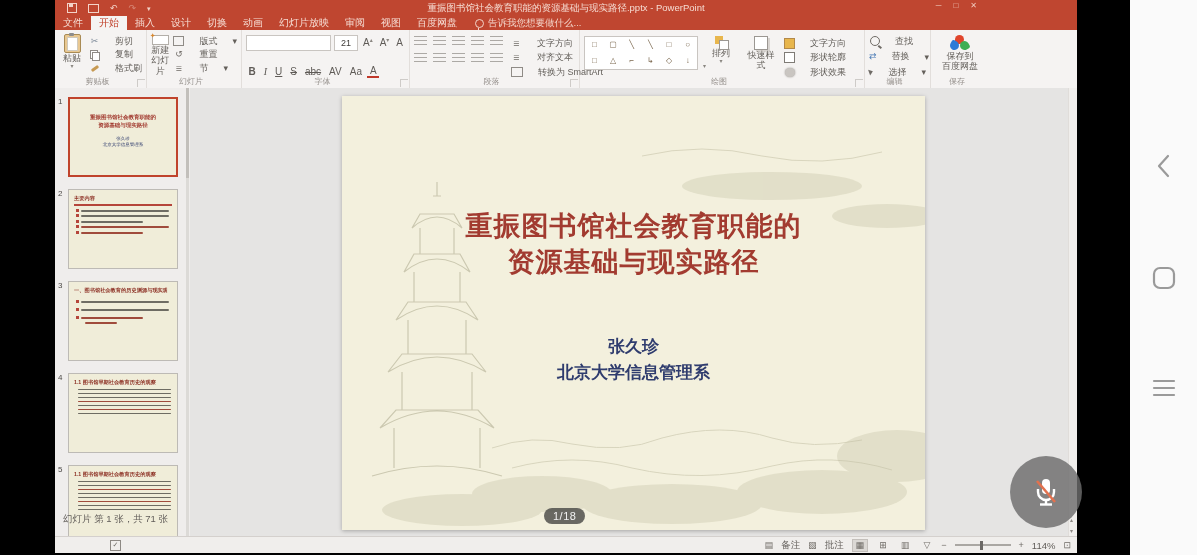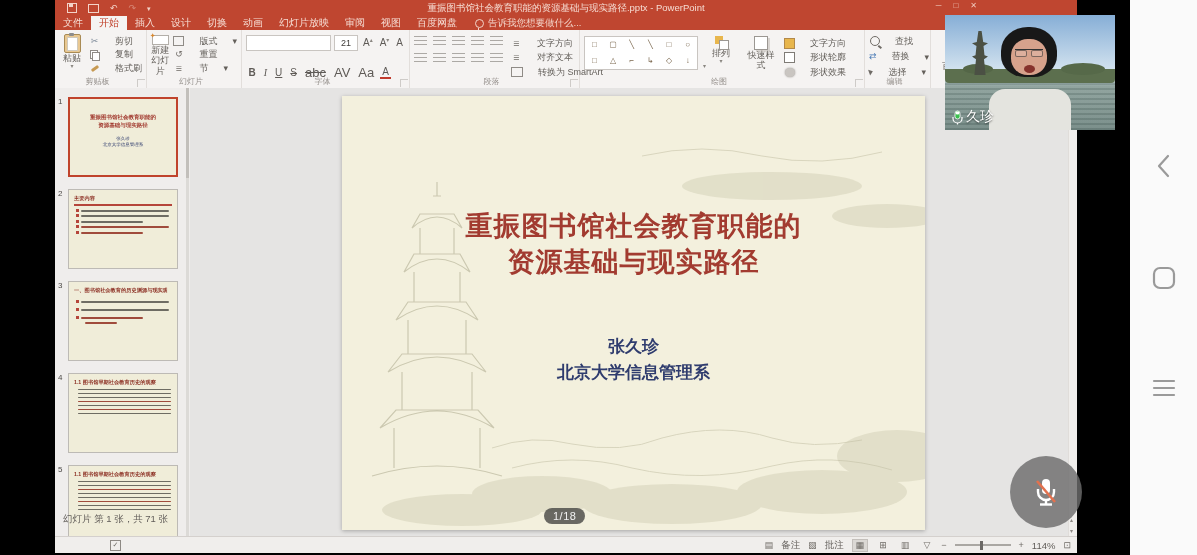--- a/index.html
+++ b/index.html
@@ -67,21 +67,21 @@
   .fname{width:92px;height:14px;background:#fff;border:1px solid #c9c5c1;}
   .fsize{width:24px;height:14px;background:#fff;border:1px solid #c9c5c1;font-size:9px;color:#3f3c39;display:flex;align-items:center;justify-content:center;}
   .fbtn{font-size:10px;color:#5f5b57;padding:0 2px;line-height:1;}
   .fbtn.sup::after{content:"\25B4";font-size:6px;vertical-align:super;color:#8a8681;}
   .fbtn.sub::after{content:"\25BE";font-size:6px;vertical-align:super;color:#8a8681;}
   .fb{font-size:10px;color:#5f5b57;padding:0 2.5px;line-height:1;}
   .fb.b{font-weight:bold;}
   .fb.i{font-style:italic;font-family:"Liberation Serif",serif;}
   .fb.u{text-decoration:underline;}
   .fb.s{text-decoration:line-through;}
-  .fb.small{font-size:13px;}
+  .fb.small{font-size:10px;}
   .fb.red{border-bottom:2px solid #c0392b;}
 
   
   .pargrid{display:flex;gap:8px;height:43px;padding-top:3px;}
   .parcol{display:flex;flex-direction:column;gap:7px;}
   .picrow{display:flex;gap:6px;}
   .pic{width:13px;height:10px;background:repeating-linear-gradient(to bottom,#8d8984 0 1.5px,transparent 1.5px 4px);opacity:.7;}
   .ptxtcol{display:flex;flex-direction:column;justify-content:space-between;padding:1px 0;}
 
   
@@ -571,42 +571,20 @@
           </span>
         <span class="sb-ico">+</span>
         <span>114%</span>
         <span class="sb-ico">⊡</span>
       </div>
     </div>
   </div>
 
   <div class="pagepill">1/18</div>
 
-  <div class="cam">
-    <div class="cam-trees"></div>
-    <div class="cam-water"></div>
-    <div class="cam-pagoda"></div>
-    <div class="cam-hair"></div>
-    <div class="cam-face"></div>
-    <div class="cam-glass">
-        <i></i>
-        <i></i>
-      </div>
-    <div class="cam-mouth"></div>
-    <div class="cam-body"></div>
-    <div class="cam-label">
-      <svg width="13" height="15" viewBox="0 0 13 15">
-        <rect x="4" y="1" width="5" height="8" rx="2.5" fill="#3bbf4e" stroke="#fff" stroke-width="0.8"></rect>
-        <rect x="4.5" y="1.5" width="4" height="3" rx="2" fill="#fff"></rect>
-        <path d="M2 7 v1.5 a4.5 4.5 0 0 0 9 0 V7" stroke="#fff" stroke-width="1.2" fill="none"></path>
-        <line x1="6.5" y1="13" x2="6.5" y2="14.5" stroke="#fff" stroke-width="1.2"></line>
-      </svg>
-      <span>久珍</span>
-    </div>
-  </div>
 
   <div class="micfab">
     <svg width="36" height="36" viewBox="0 0 36 36">
       <rect x="14" y="5" width="8" height="15" rx="4" fill="#fff"></rect>
       <path d="M10 15 v3 a8 8 0 0 0 16 0 v-3" stroke="#fff" stroke-width="2.4" fill="none"></path>
       <line x1="18" y1="26.5" x2="18" y2="30" stroke="#fff" stroke-width="2.4"></line>
       <line x1="12" y1="30.5" x2="24" y2="30.5" stroke="#fff" stroke-width="2.4"></line>
       <line x1="9" y1="7" x2="27" y2="28" stroke="#e2714e" stroke-width="2.6"></line>
     </svg>
   </div>

